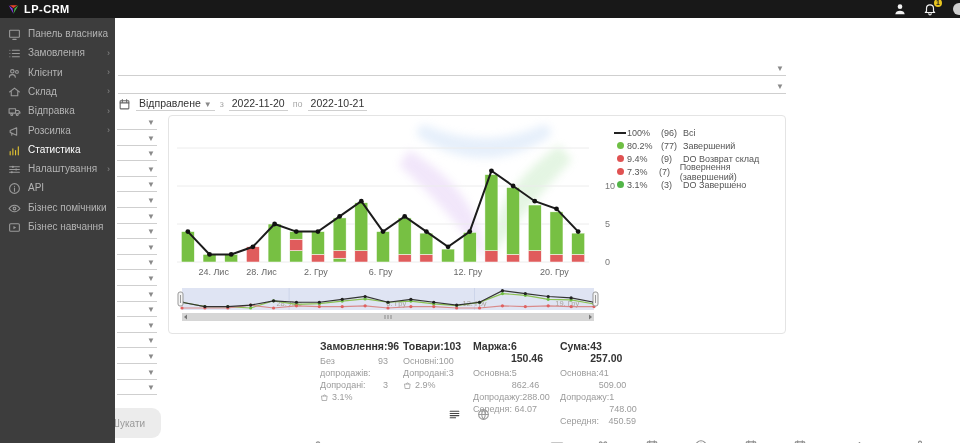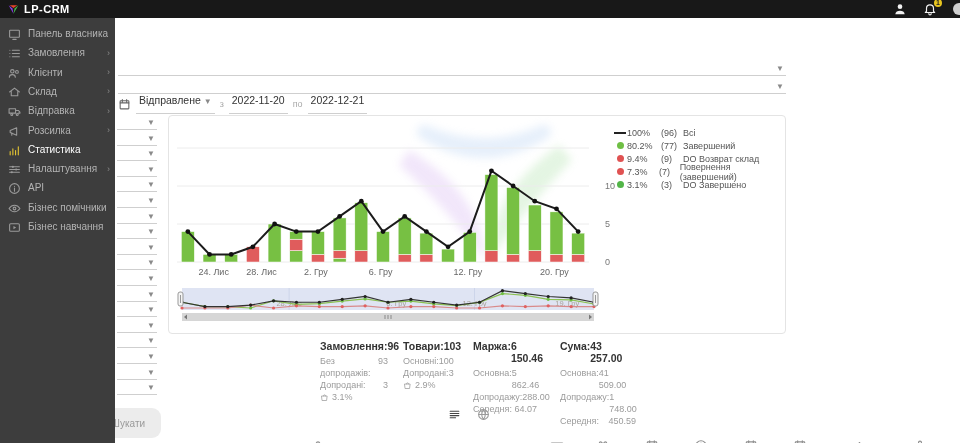--- a/index.html
+++ b/index.html
@@ -27,21 +27,21 @@
   .side-item .si-chev{position:absolute;right:5px;color:#8a8a8a;font-size:9px;}
 
   
   .content{position:absolute;left:0;top:18px;width:960px;height:425px;background:#fff;z-index:1;}
 
   .uline-select{position:absolute;border-bottom:1px solid #cfcfcf;cursor:pointer;}
   .uline-select .chev{position:absolute;right:2px;bottom:2px;font-size:8px;color:#8a8a8a;}
 
   .daterow{position:absolute;left:118px;top:78px;height:16px;display:flex;align-items:center;gap:5px;font-size:10.5px;color:#444;}
   .daterow .cal{width:13px;height:13px;color:#666;}
-  .dfield{border-bottom:1px solid #cfcfcf;padding:0 3px 7px 3px;color:#333;cursor:pointer;white-space:nowrap;}
+  .dfield{border-bottom:1px solid #cfcfcf;padding:0 3px 1px 3px;color:#333;cursor:pointer;white-space:nowrap;}
   .dmut{color:#aaa;font-size:9px;}
 
   .search-pill{position:absolute;left:95px;top:390px;width:66px;height:30px;border-radius:9px;background:#ececec;
                color:#9a9a9a;font-size:10px;border:none;cursor:pointer;}
 
   
   .panel{position:absolute;left:168px;top:97px;width:618px;height:219px;background:#fff;border:1px solid #e4e4e4;border-radius:4px;}
   .legend{position:absolute;left:444px;top:10px;width:170px;}
   .legend-item{display:flex;align-items:center;height:13px;font-size:9px;color:#555;cursor:pointer;}
   .lg-sw{width:14px;flex:0 0 14px;display:flex;justify-content:center;align-items:center;}
@@ -83,21 +83,21 @@
             <rect x="4" y="5" width="16" height="15" rx="1" fill="none" stroke="#666" stroke-width="2" stroke-linecap="round" stroke-linejoin="round"></rect>
             <path d="M8 3v4M16 3v4M4 9h16" fill="none" stroke="#666" stroke-width="2" stroke-linecap="round" stroke-linejoin="round"></path>
           </svg></span>
       <span class="dfield">
         <span>Відправлене</span>
         <span style="font-size:8px;color:#8a8a8a;">▼</span>
       </span>
       <span class="dmut">з</span>
       <span class="dfield">2022-11-20</span>
       <span class="dmut">по</span>
-      <span class="dfield">2022-12-21</span>
+      <span class="dfield">2022-10-21</span>
     </div>
 
     <div id="left-selects">
         <div class="uline-select" style="left: 117px; top: 100px; width: 40px; height: 12px;">
           <span class="chev">▼</span>
         </div>
         <div class="uline-select" style="left: 117px; top: 115.6px; width: 40px; height: 12px;">
           <span class="chev">▼</span>
         </div>
         <div class="uline-select" style="left: 117px; top: 131.2px; width: 40px; height: 12px;">

